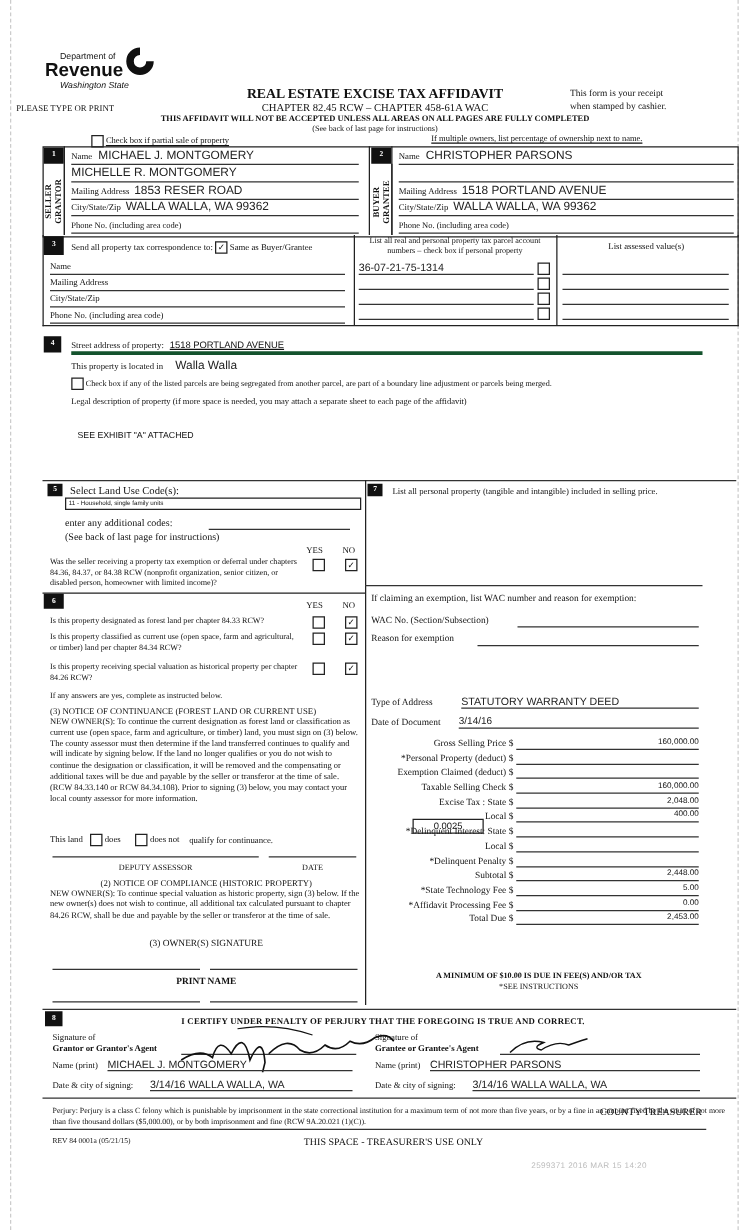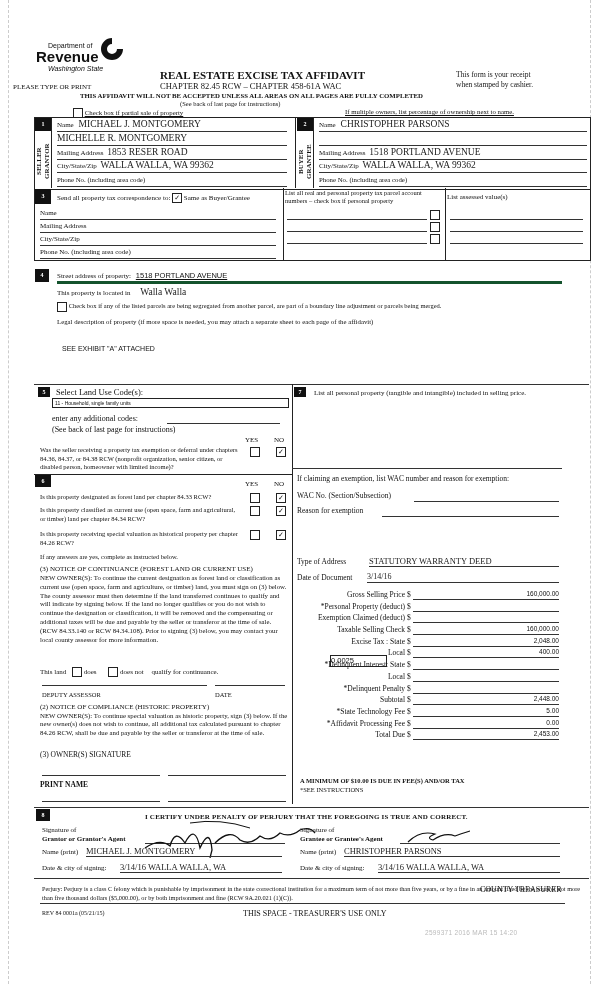--- a/index.html
+++ b/index.html
@@ -1,28 +1,28 @@
 <!DOCTYPE html>
 <html><head>
 <meta charset="utf-8">
 <style>
   html, body { margin: 0; padding: 0; background: #fff; }
   body { width: 600px; height: 984px; position: relative; overflow: hidden;
          font-family: "Liberation Serif", serif; color: #111; font-size: 7.5px; }
   .abs { position: absolute; }
   .sans { font-family: "Liberation Sans", sans-serif; }
-  .filled { font-family: Liberation Serif, serif; font-size: 9.5px; color: #222; }
+  .filled { font-family: Liberation Sans, sans-serif; font-size: 9.5px; color: #222; }
   .line { border-bottom: 1px solid #333; }
   .box { border: 1px solid #222; }
   .chk { display: inline-block; width: 8px; height: 8px; border: 1px solid #222; background: #fff;
          text-align: center; line-height: 8px; font-size: 8px; vertical-align: middle; }
   .tab { position: absolute; background: #111; color: #fff; font-size: 6px; text-align: center; font-weight: bold; }
   .vlabel { writing-mode: vertical-rl; transform: rotate(180deg); font-size: 7px; text-align: center; line-height: 8px; }
   .bold { font-weight: bold; }
-  .center { }
+  .center { text-align: center; }
   .dashed-edge { position: absolute; top: 0; bottom: 0; width: 1px; border-left: 1px dashed #ccc; }
 </style>
 </head>
 <body>
 
 <div class="dashed-edge" style="left:8px;"></div>
 <div class="dashed-edge" style="left:590px;"></div>
 
 <div class="abs" style="left:36px;top:30px;width:100px;height:40px;">
   <div class="abs sans" style="left:12px;top:12px;font-size:7px;">Department of</div>
@@ -118,20 +118,25 @@
 </div>
 <div class="abs line" style="left:40px;top:209px;width:236px;height:10px;font-size:7px;"><span>Name</span></div>
 <div class="abs line" style="left:40px;top:222px;width:236px;height:10px;font-size:7px;"><span>Mailing Address</span></div>
 <div class="abs line" style="left:40px;top:235px;width:236px;height:10px;font-size:7px;"><span>City/State/Zip</span></div>
 <div class="abs line" style="left:40px;top:248px;width:236px;height:10px;font-size:7px;"><span>Phone No. (including area code)</span></div>
 
 <div class="abs center" style="left:285px;top:189px;width:158px;font-size:6.5px;line-height:8px;">List all real and personal property tax parcel account numbers – check box if personal property</div>
 <div class="abs center" style="left:447px;top:193px;width:140px;font-size:7px;">List assessed value(s)</div>
 
 <div class="abs" style="left:287px;top:209px;width:300px;">
+  <div style="position:relative;height:12px;">
+    <div class="abs line filled" style="left:0;top:0;width:140px;height:10px;font-size:8.5px;">36-07-21-75-1314</div>
+    <span class="chk abs" style="left:143px;top:1px;"></span>
+    <div class="abs line" style="left:163px;top:0;width:133px;height:10px;"></div>
+  </div>
   <div style="position:relative;height:12px;">
     <div class="abs line filled" style="left:0;top:0;width:140px;height:10px;"></div>
     <span class="chk abs" style="left:143px;top:1px;"></span>
     <div class="abs line" style="left:163px;top:0;width:133px;height:10px;"></div>
   </div>
   <div style="position:relative;height:12px;">
     <div class="abs line filled" style="left:0;top:0;width:140px;height:10px;"></div>
     <span class="chk abs" style="left:143px;top:1px;"></span>
     <div class="abs line" style="left:163px;top:0;width:133px;height:10px;"></div>
   </div>

